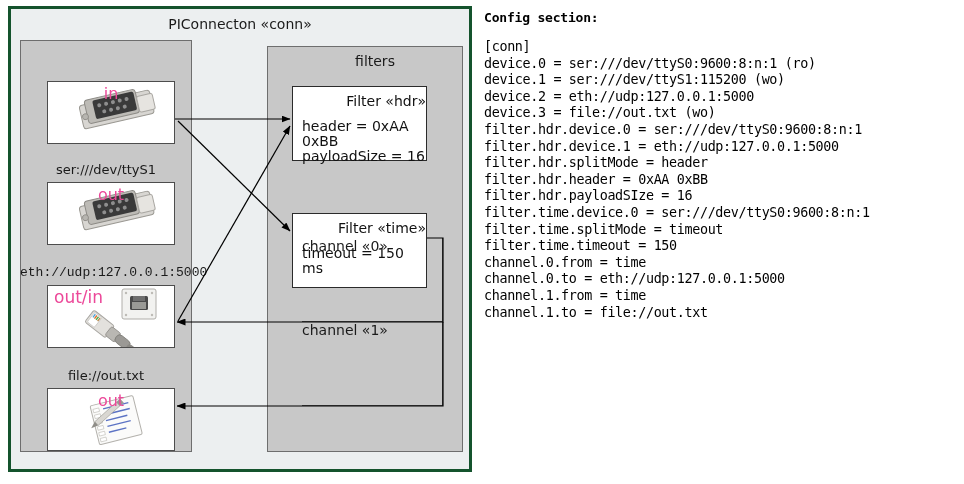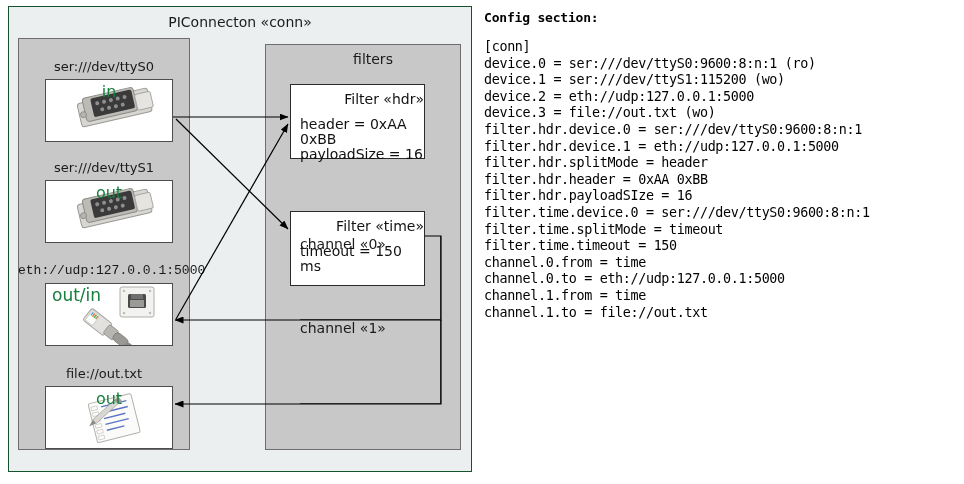--- a/index.html
+++ b/index.html
@@ -16,21 +16,21 @@
   }
 
   #root { position: relative; width: 964px; height: 484px; }
 
   
   #diagram {
     position: absolute;
     left: 8px; top: 6px;
     width: 464px; height: 466px;
     background: #eceff0;
-    border: 1px solid #14532d;
+    border: 3px solid #14532d;
     box-sizing: border-box;
   }
   #diagram-title {
     position: absolute;
     left: 0; top: 7px;
     width: 100%;
     text-align: center;
     font-size: 14px;
     color: #1a1a1a;
   }
@@ -64,21 +64,21 @@
     border: 1px solid #4d4d4d;
     box-sizing: border-box;
     overflow: hidden;
   }
   .dev-dir {
     position: absolute;
     top: 2px;
     width: 100%;
     text-align: center;
     font-size: 16px;
-    color: #15803d;
+    color: #ec4899;
     z-index: 3;
   }
   .dev-dir.left {
     text-align: left;
     left: 6px;
     width: auto;
     top: 1px;
     font-size: 17px;
   }
   .icon-wrap { position: absolute; inset: 0; }
@@ -149,21 +149,20 @@
 <body>
 
 <div id="root">
 
   <div id="diagram">
 
     <div id="diagram-title">PIConnecton «conn»</div>
 
     <div class="group-box" style="left:9px; top:31px; width:172px; height:412px;"></div>
 
-    <div class="dev-label" style="left:9px; top:52px; width:172px;">ser:///dev/ttyS0</div>
     <div class="dev-box" style="left:36px; top:72px; width:128px; height:63px;">
       <div class="dev-dir">in</div>
       <div class="icon-wrap">
         <svg viewBox="0 0 128 63" width="128" height="63">
           <g transform="translate(30,20) rotate(-13)">
             <rect x="0" y="4" width="72" height="24" rx="3" fill="#d8d6d2" stroke="#9a9892" stroke-width="1"></rect>
             <rect x="6" y="0" width="52" height="24" rx="3" fill="#bdbbb6" stroke="#8d8b86" stroke-width="1"></rect>
             <rect x="14" y="2" width="42" height="19" rx="2" fill="#3a3a3a"></rect>
             <g fill="#8e8e8e">
               <circle cx="20" cy="8" r="2"></circle>

